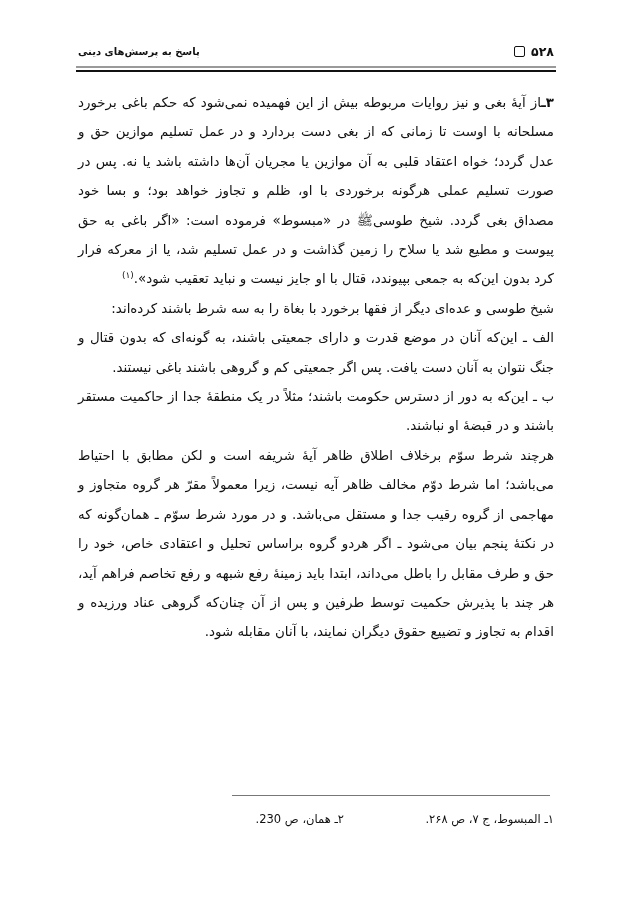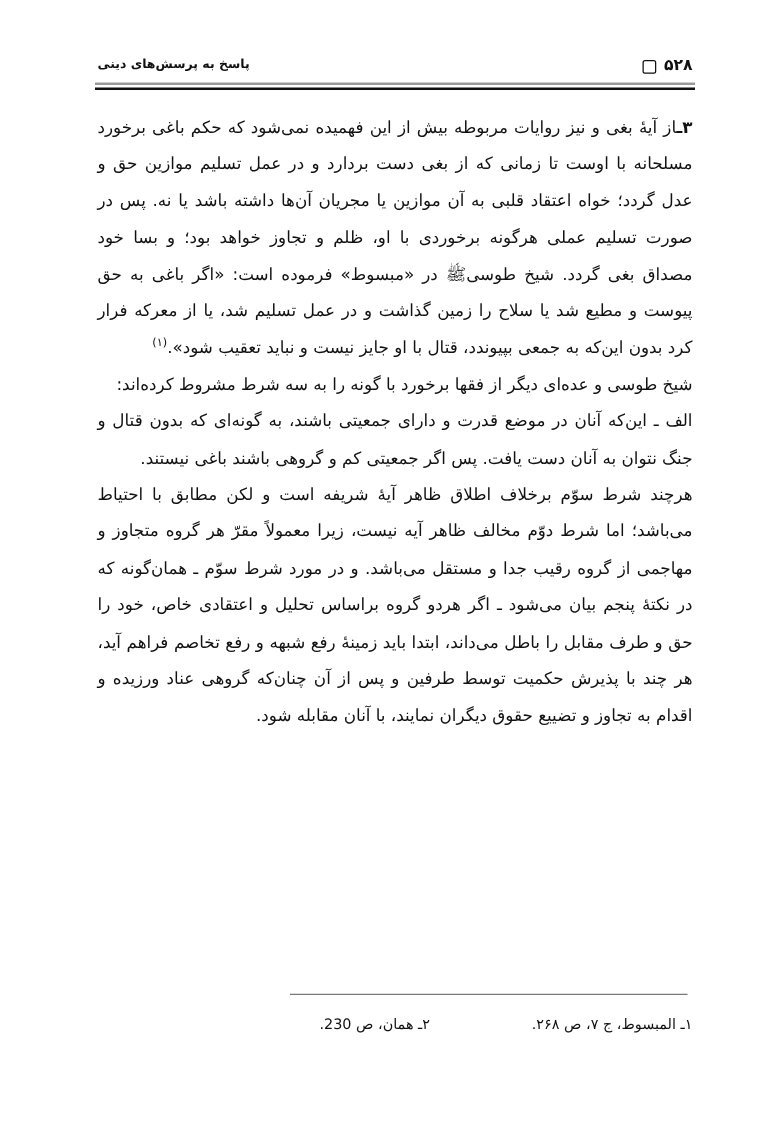--- a/index.html
+++ b/index.html
@@ -1,21 +1,21 @@
 <!DOCTYPE html>
 <html><head>
 <meta charset="utf-8">
 <style>
   html, body { margin: 0; padding: 0; background: #ffffff; }
   body { width: 626px; height: 899px; position: relative; overflow: hidden;
          font-family: "DejaVu Sans", sans-serif; color: #111; }
   .page { position: absolute; left: 0; top: 0; width: 626px; height: 899px; }
   .header { position: absolute; left: 78px; top: 40px; width: 476px; height: 22px;
             direction: rtl; display: flex; justify-content: space-between; align-items: center; }
-  .page-num { font-size: 12.5px; font-weight: bold; display: flex; align-items: flex-end; gap: 6px; }
+  .page-num { font-size: 12.5px; font-weight: bold; display: flex; align-items: center; gap: 6px; }
   .box-icon { display: inline-block; width: 9px; height: 9px; border: 1.5px solid #111; border-radius: 2px; }
   .running-title { font-size: 10px; font-weight: bold; }
   .rule-gray { position: absolute; left: 76px; top: 66px; width: 480px; height: 2px; background: #9a9a9a; }
   .rule-black { position: absolute; left: 76px; top: 70px; width: 480px; height: 2px; background: #111; }
   .body-text { position: absolute; left: 78px; top: 88px; width: 476px;
                direction: rtl; text-align: justify; font-size: 13.4px; line-height: 29.4px; }
   .body-text p { margin: 0; text-align-last: right; }
   .num { font-weight: bold; margin-top: 20px; }
   sup { font-size: 9px; line-height: 0; }
   .fn-rule { position: absolute; left: 232px; top: 795px; width: 318px; height: 1px; background: #777; }
@@ -34,22 +34,23 @@
       <span>۵۲۸</span>
       <span class="box-icon"></span>
     </div>
     <div class="running-title">پاسخ به پرسش‌های دینی</div>
   </div>
   <div class="rule-gray"></div>
   <div class="rule-black"></div>
 
   <div class="body-text">
     <p><span class="num">۳ـ</span><span>از آیهٔ بغی و نیز روایات مربوطه بیش از این فهمیده نمی‌شود که حکم باغی برخورد مسلحانه با اوست تا زمانی که از بغی دست بردارد و در عمل تسلیم موازین حق و عدل گردد؛ خواه اعتقاد قلبی به آن موازین یا مجریان آن‌ها داشته باشد یا نه. پس در صورت تسلیم عملی هرگونه برخوردی با او، ظلم و تجاوز خواهد بود؛ و بسا خود مصداق بغی گردد. شیخ طوسیﷺ در «مبسوط» فرموده است: «اگر باغی به حق پیوست و مطیع شد یا سلاح را زمین گذاشت و در عمل تسلیم شد، یا از معرکه فرار کرد بدون این‌که به جمعی بپیوندد، قتال با او جایز نیست و نباید تعقیب شود».</span><sup>(۱)</sup></p>
-    <p><span>شیخ طوسی و عده‌ای دیگر از فقها برخورد با گونه را به سه شرط مشروط کرده‌اند:</span></p>
+    <p><span>شیخ طوسی و عده‌ای دیگر از فقها برخورد با بغاة را به سه شرط باشند کرده‌اند:</span></p>
     <p><span>الف ـ این‌که آنان در موضع قدرت و دارای جمعیتی باشند، به گونه‌ای که بدون قتال و جنگ نتوان به آنان دست یافت. پس اگر جمعیتی کم و گروهی باشند باغی نیستند.</span></p>
+    <p><span>ب ـ این‌که به دور از دسترس حکومت باشند؛ مثلاً در یک منطقهٔ جدا از حاکمیت مستقر باشند و در قبضهٔ او نباشند.</span></p>
     <p><span>هرچند شرط سوّم برخلاف اطلاق ظاهر آیهٔ شریفه است و لکن مطابق با احتیاط می‌باشد؛ اما شرط دوّم مخالف ظاهر آیه نیست، زیرا معمولاً مقرّ هر گروه متجاوز و مهاجمی از گروه رقیب جدا و مستقل می‌باشد. و در مورد شرط سوّم ـ همان‌گونه که در نکتهٔ پنجم بیان می‌شود ـ اگر هردو گروه براساس تحلیل و اعتقادی خاص، خود را حق و طرف مقابل را باطل می‌داند، ابتدا باید زمینهٔ رفع شبهه و رفع تخاصم فراهم آید، هر چند با پذیرش حکمیت توسط طرفین و پس از آن چنان‌که گروهی عناد ورزیده و اقدام به تجاوز و تضییع حقوق دیگران نمایند، با آنان مقابله شود.</span></p>
   </div>
 
   <div class="fn-rule"></div>
   <div class="footnotes">
     <span class="fn1">۱ـ المبسوط، ج ۷، ص ۲۶۸.</span>
     <span class="fn2">۲ـ همان، ص 230.</span>
   </div>
 </div>
 

